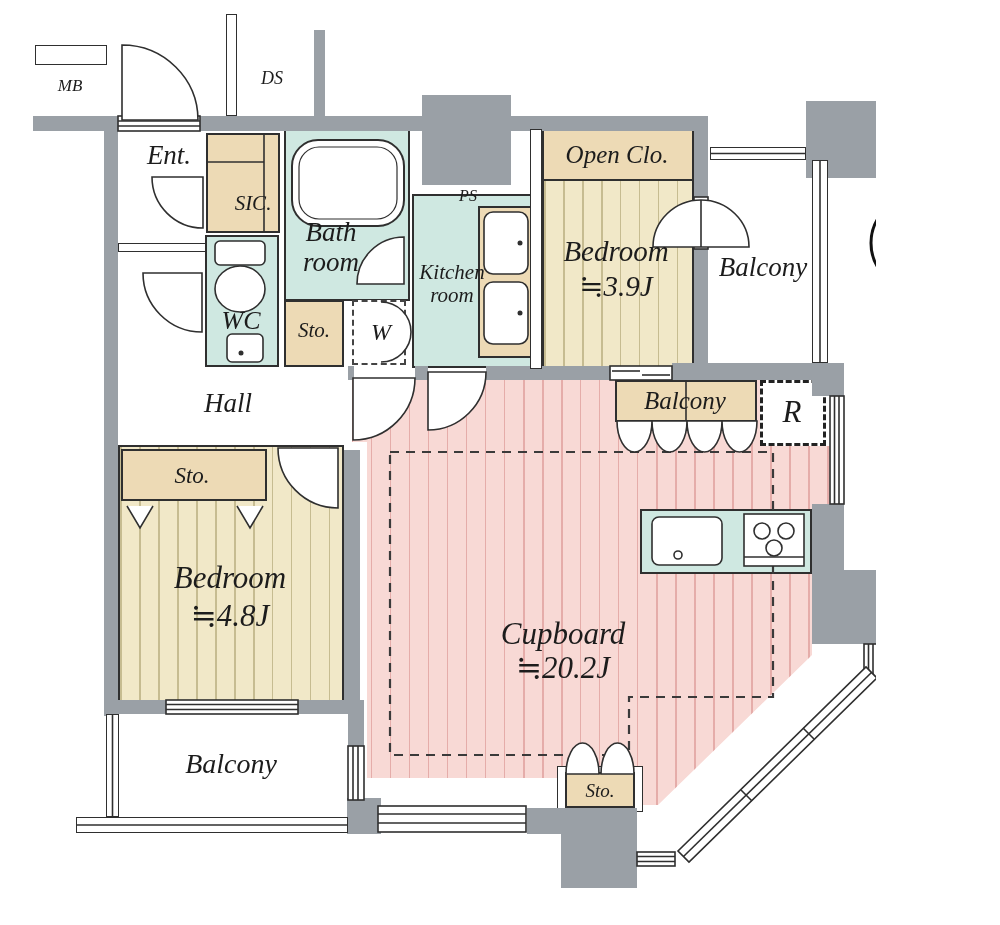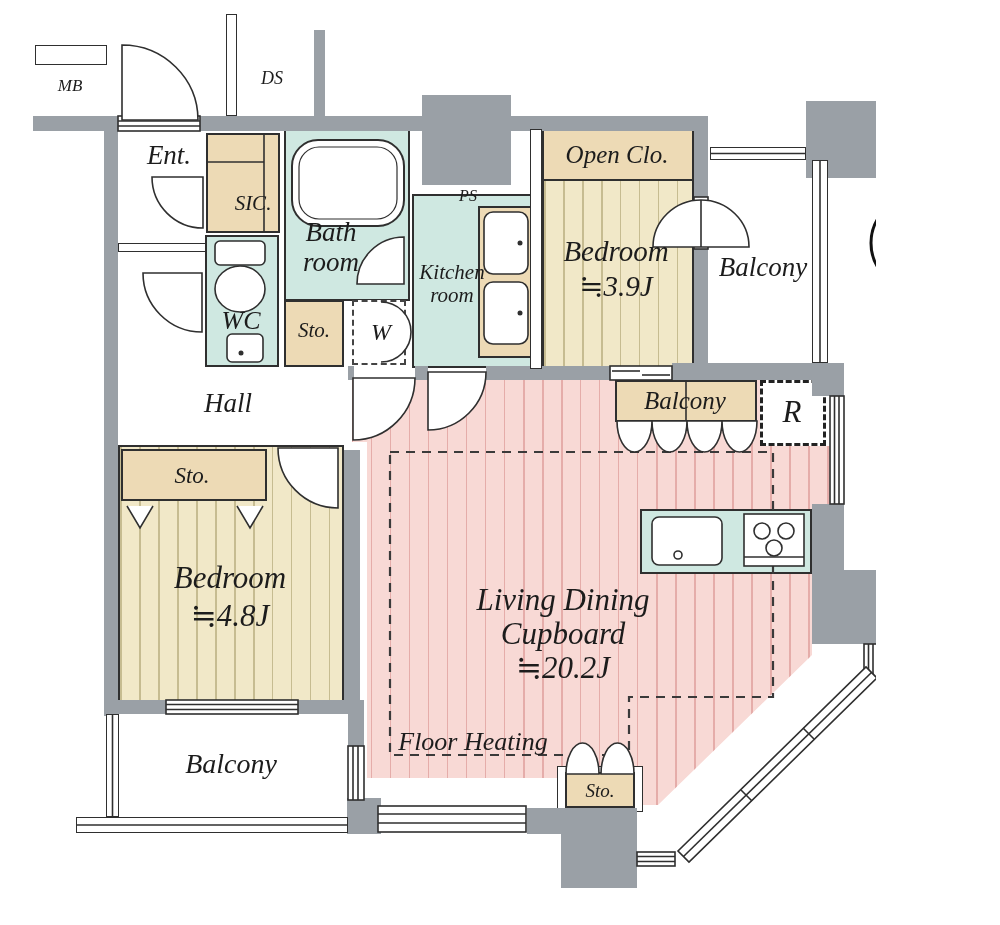--- a/index.html
+++ b/index.html
@@ -215,20 +215,18 @@
   <div class="lbl" style="left:616px;top:252px;font-size:29px;">Bedroom</div>
   <div class="lbl" style="left:616px;top:287px;font-size:29px;">≒3.9J</div>
   <div class="lbl" style="left:763px;top:268px;font-size:27px;">Balcony</div>
   <div class="lbl" style="left:685px;top:401px;font-size:25px;">Balcony</div>
   <div class="lbl" style="left:792px;top:412px;font-size:31px;">R</div>
   <div class="lbl" style="left:228px;top:404px;font-size:27px;text-align:center;">Hall</div>
   <div class="lbl" style="left:192px;top:476px;font-size:23px;">Sto.</div>
   <div class="lbl" style="left:230px;top:578px;font-size:31px;">Bedroom</div>
   <div class="lbl" style="left:230px;top:616px;font-size:31px;">≒4.8J</div>
   <div class="lbl" style="left:231px;top:764px;font-size:28px;">Balcony</div>
-  <div class="lbl" style="left:563px;top:600px;font-size:31px;">Living Dining</div>
   <div class="lbl" style="left:563px;top:634px;font-size:31px;">Cupboard</div>
   <div class="lbl" style="left:563px;top:668px;font-size:31px;">≒20.2J</div>
-  <div class="lbl" style="left:473px;top:742px;font-size:26px;">Floor Heating</div>
   <div class="lbl" style="left:600px;top:791px;font-size:19px;">Sto.</div>
   <div class="lbl" style="left:901px;top:315px;font-size:38px;">N</div>
 
 </div>
 
 </body></html>

